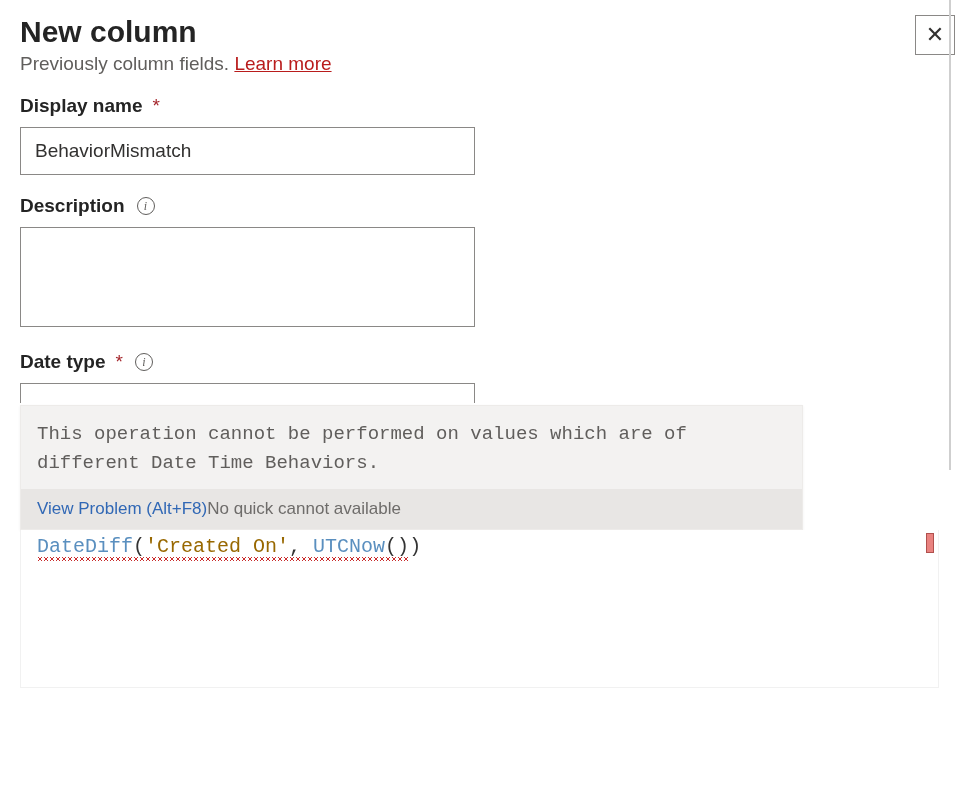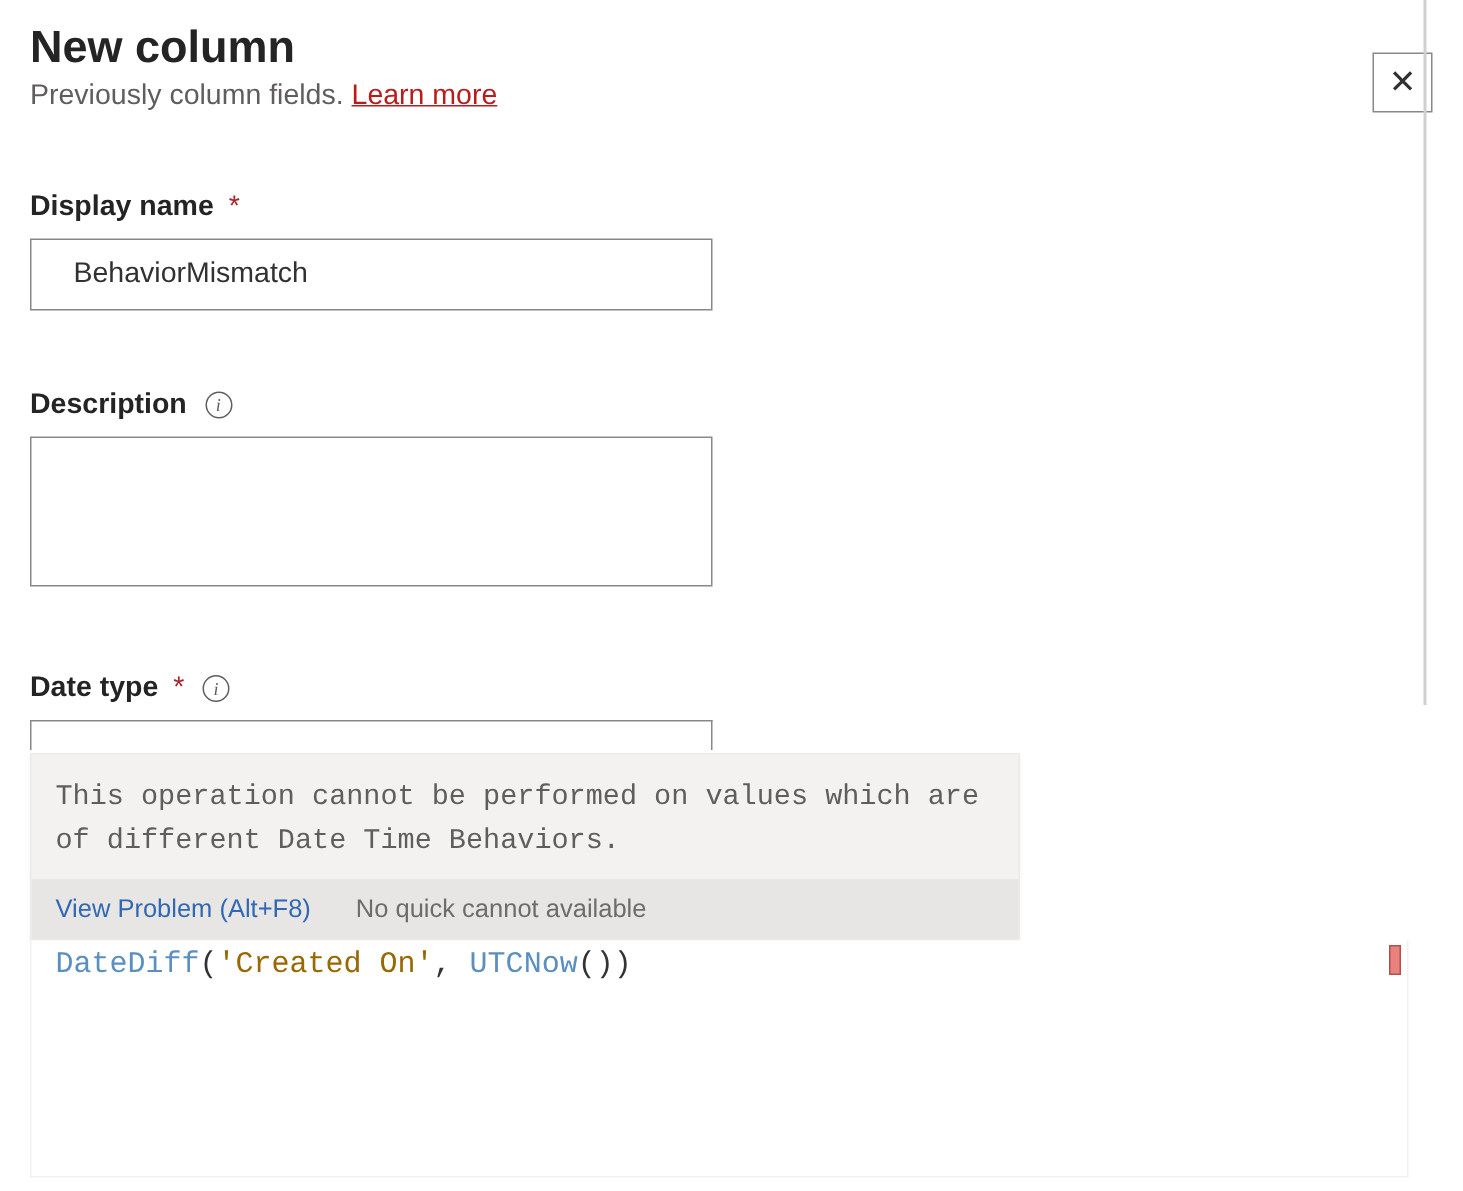--- a/index.html
+++ b/index.html
@@ -8,21 +8,21 @@
       background: #fff;
       width: 975px;
       height: 794px;
       padding: 15px 20px;
       position: relative;
       color: #323130;
     }
     .header-row {
       display: flex;
       justify-content: space-between;
-      align-items: flex-end;
+      align-items: flex-start;
     }
     .page-title {
       font-size: 30px;
       font-weight: 600;
       color: #242424;
     }
     .subtitle {
       font-size: 19px;
       color: #605e5c;
       margin-top: 4px;
@@ -36,21 +36,21 @@
       height: 40px;
       border: 1px solid #8a8886;
       background: #fff;
       display: flex;
       align-items: center;
       justify-content: center;
       font-size: 22px;
       color: #323130;
       cursor: pointer;
     }
-    .field-block { margin-top: 52px; }
+    .field-block { margin-top: 20px; }
     .field-label {
       font-size: 19px;
       font-weight: 600;
       color: #242424;
       display: flex;
       align-items: center;
       gap: 8px;
     }
     .req { color: #a4262c; font-weight: 400; margin-left: 2px;}
     .info-icon {
@@ -66,21 +66,21 @@
       font-family: Georgia, serif;
       font-style: italic;
       color: #605e5c;
       margin-left: 4px;
     }
     .text-input {
       margin-top: 10px;
       width: 455px;
       height: 48px;
       border: 1px solid #8a8886;
-      padding: 0 28px;
+      padding: 0 14px;
       font-size: 19px;
       font-family: inherit;
       color: #323130;
       outline: none;
     }
     .textarea {
       margin-top: 10px;
       width: 455px;
       height: 100px;
       border: 1px solid #8a8886;
@@ -99,35 +99,34 @@
     }
 
     .formula-area {
       position: relative;
       margin-top: 2px;
     }
     .tooltip-box {
       background: #f3f2f1;
       border: 1px solid #edebe9;
       box-shadow: 0 1px 3px rgba(0,0,0,0.06);
-      width: 660px;
+      width: 783px;
       padding: 0;
     }
     .tooltip-msg {
       font-family: Consolas, "Courier New", monospace;
       font-size: 19px;
       color: #605e5c;
       padding: 14px 16px 10px 16px;
       line-height: 1.55;
     }
     .tooltip-bar {
       background: #e8e6e4;
       padding: 10px 16px;
       display: flex;
-      gap: 30px;
       align-items: center;
       font-size: 17px;
     }
     .view-problem {
       color: #3168b5;
     }
     .no-fixes {
       color: #6e6c6a;
     }
 

